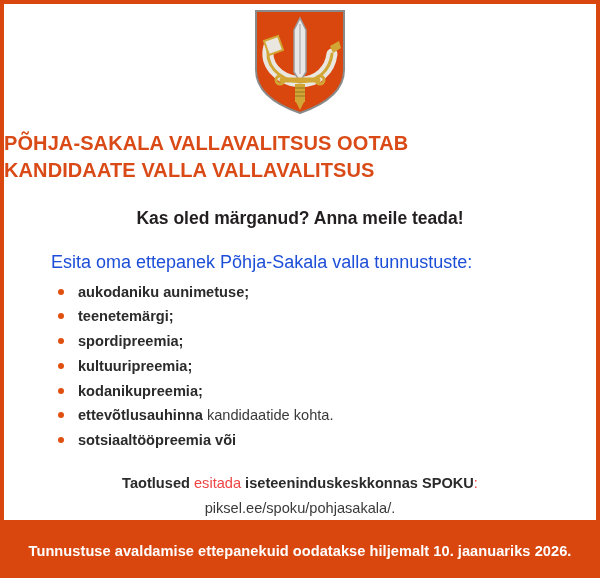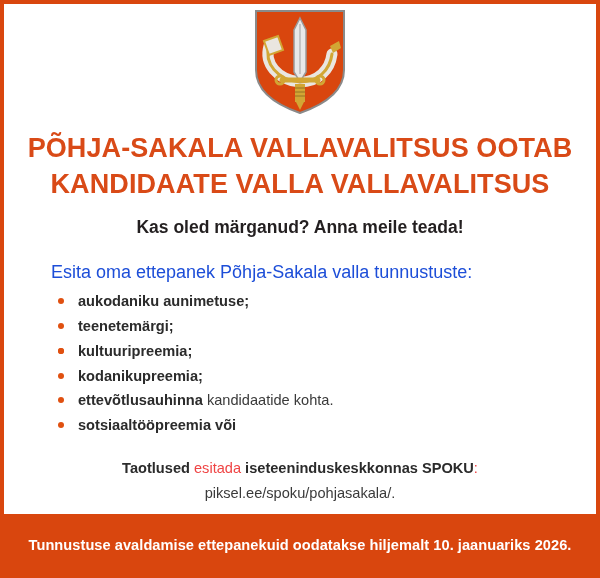--- a/index.html
+++ b/index.html
@@ -36,31 +36,30 @@
     justify-content: center;
     padding-top: 4px;
   }
   .crest {
     display: block;
   }
 
   
   .title {
     margin: 14px 0 0 0;
-    text-align: center;
     color: #d94a17;
-    font-size: 27px;
+    font-size: 20px;
     font-weight: bold;
     line-height: 1.34;
     letter-spacing: 0.1px;
   }
   .title .tline { display: block; }
 
   .subtitle {
-    margin: 14px 0 0 0;
+    margin: 23px 0 0 0;
     text-align: center;
     color: #231f20;
     font-size: 17.5px;
     font-weight: bold;
     line-height: 1.3;
   }
 
   
   .body-block {
     margin: 22px 0 0 0;
@@ -185,21 +184,21 @@
       <div class="intro">Esita oma ettepanek Põhja-Sakala valla tunnustuste:</div>
 
       <ul class="award-list">
         <li>
           <span class="bullet"></span><span>aukodaniku aunimetuse;</span><span class="tail"></span>
         </li>
         <li>
           <span class="bullet"></span><span>teenetemärgi;</span><span class="tail"></span>
         </li>
         <li>
-          <span class="bullet"></span><span class="tail"></span>
+          <span class="bullet"></span><span>spordipreemia;</span><span class="tail"></span>
         </li>
         <li>
           <span class="bullet"></span><span>kultuuripreemia;</span><span class="tail"></span>
         </li>
         <li>
           <span class="bullet"></span><span>kodanikupreemia;</span><span class="tail"></span>
         </li>
         <li>
           <span class="bullet"></span><span>ettevõtlusauhinna</span><span class="tail"> kandidaatide kohta.</span>
         </li>

